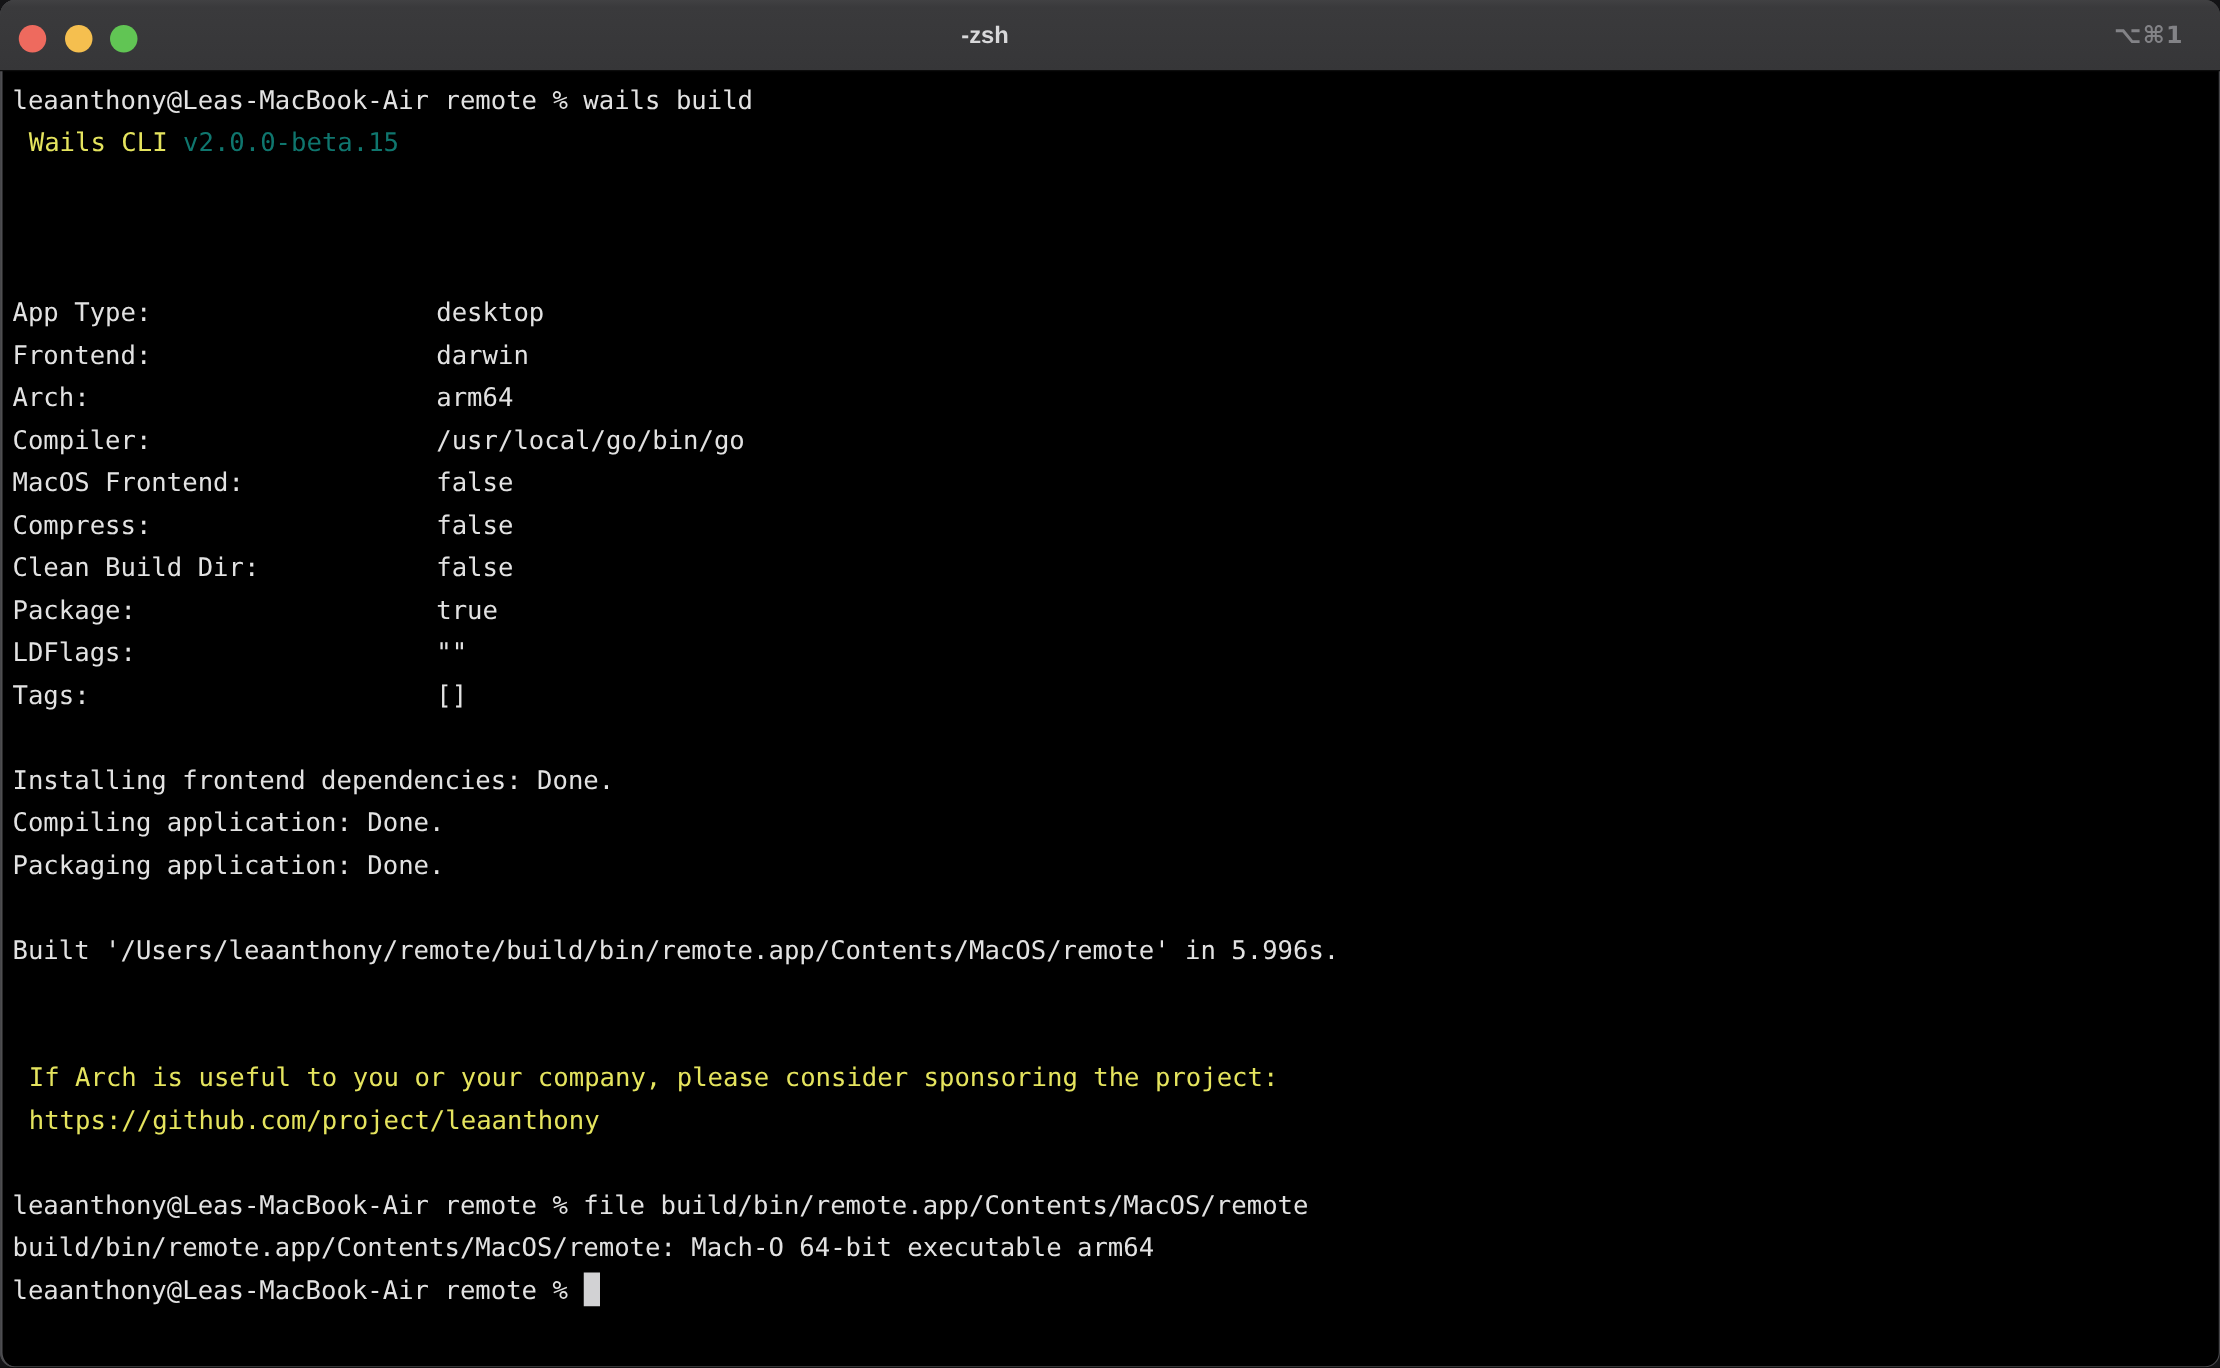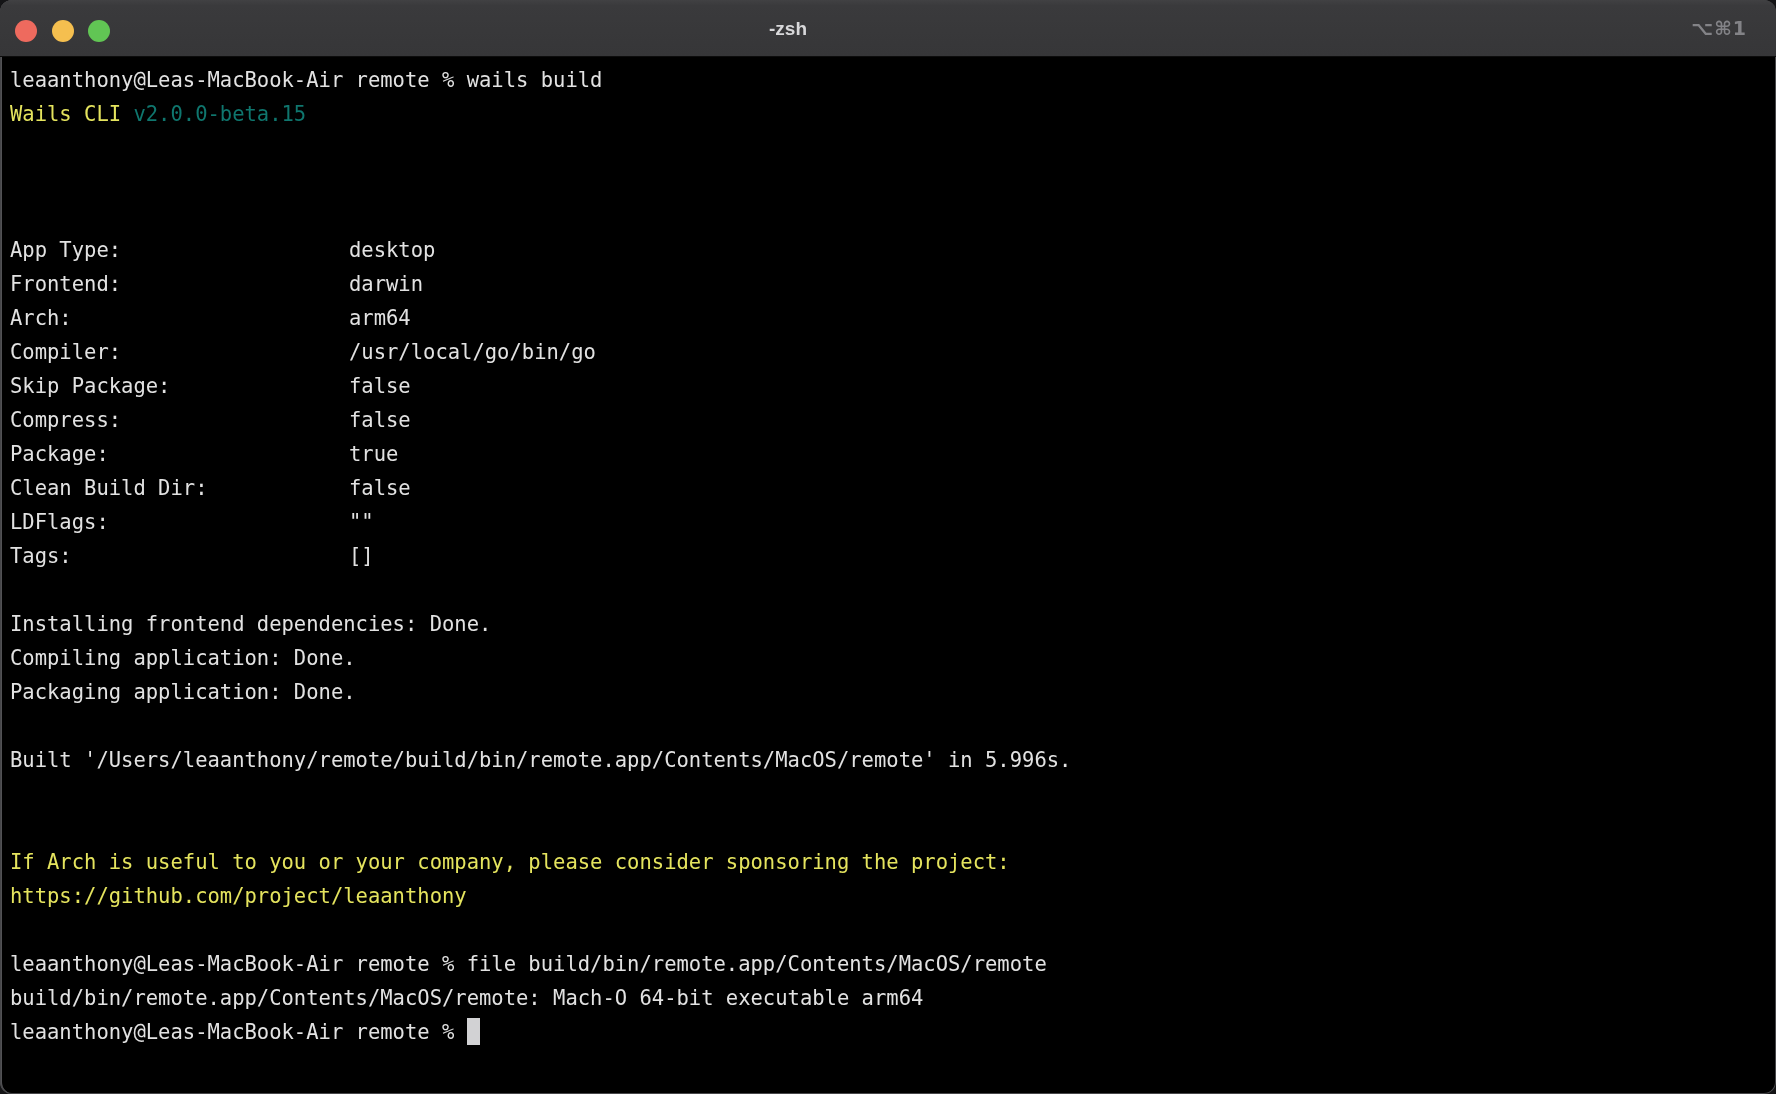--- a/index.html
+++ b/index.html
@@ -67,21 +67,21 @@
     padding: 6px 10px 0 10px;
     font-family: "DejaVu Sans Mono", "Liberation Mono", monospace;
     font-size: 20.5px;
     color: #e2e2e2;
   }
   .line {
     height: 34px;
     line-height: 34px;
     white-space: pre;
   }
-  .yellow { color: #e5e45e; }
+  .yellow { color: #e5e45e; margin-left: 13px; }
   .red    { color: #0f766e; }
   .cfg-label {
     display: inline-block;
     width: 339px;
   }
   .cursor {
     display: inline-block;
     width: 13px;
     height: 27px;
     background: #d2d2d4;
@@ -109,24 +109,24 @@
     <div class="line"><span class="yellow">Wails CLI </span><span class="red">v2.0.0-beta.15</span></div>
 
     <div class="line"></div>
     <div class="line"></div>
     <div class="line"></div>
 
     <div class="line"><span class="cfg-label">App Type:</span><span>desktop</span></div>
     <div class="line"><span class="cfg-label">Frontend:</span><span>darwin</span></div>
     <div class="line"><span class="cfg-label">Arch:</span><span>arm64</span></div>
     <div class="line"><span class="cfg-label">Compiler:</span><span>/usr/local/go/bin/go</span></div>
-    <div class="line"><span class="cfg-label">Skip Package:</span><span>false</span></div>
+    <div class="line"><span class="cfg-label">MacOS Frontend:</span><span>false</span></div>
     <div class="line"><span class="cfg-label">Compress:</span><span>false</span></div>
+    <div class="line"><span class="cfg-label">Clean Build Dir:</span><span>false</span></div>
     <div class="line"><span class="cfg-label">Package:</span><span>true</span></div>
-    <div class="line"><span class="cfg-label">Clean Build Dir:</span><span>false</span></div>
     <div class="line"><span class="cfg-label">LDFlags:</span><span>""</span></div>
     <div class="line"><span class="cfg-label">Tags:</span><span>[]</span></div>
 
     <div class="line"></div>
 
     <div class="line">Installing frontend dependencies: Done.</div>
     <div class="line">Compiling application: Done.</div>
     <div class="line">Packaging application: Done.</div>
 
     <div class="line"></div>

